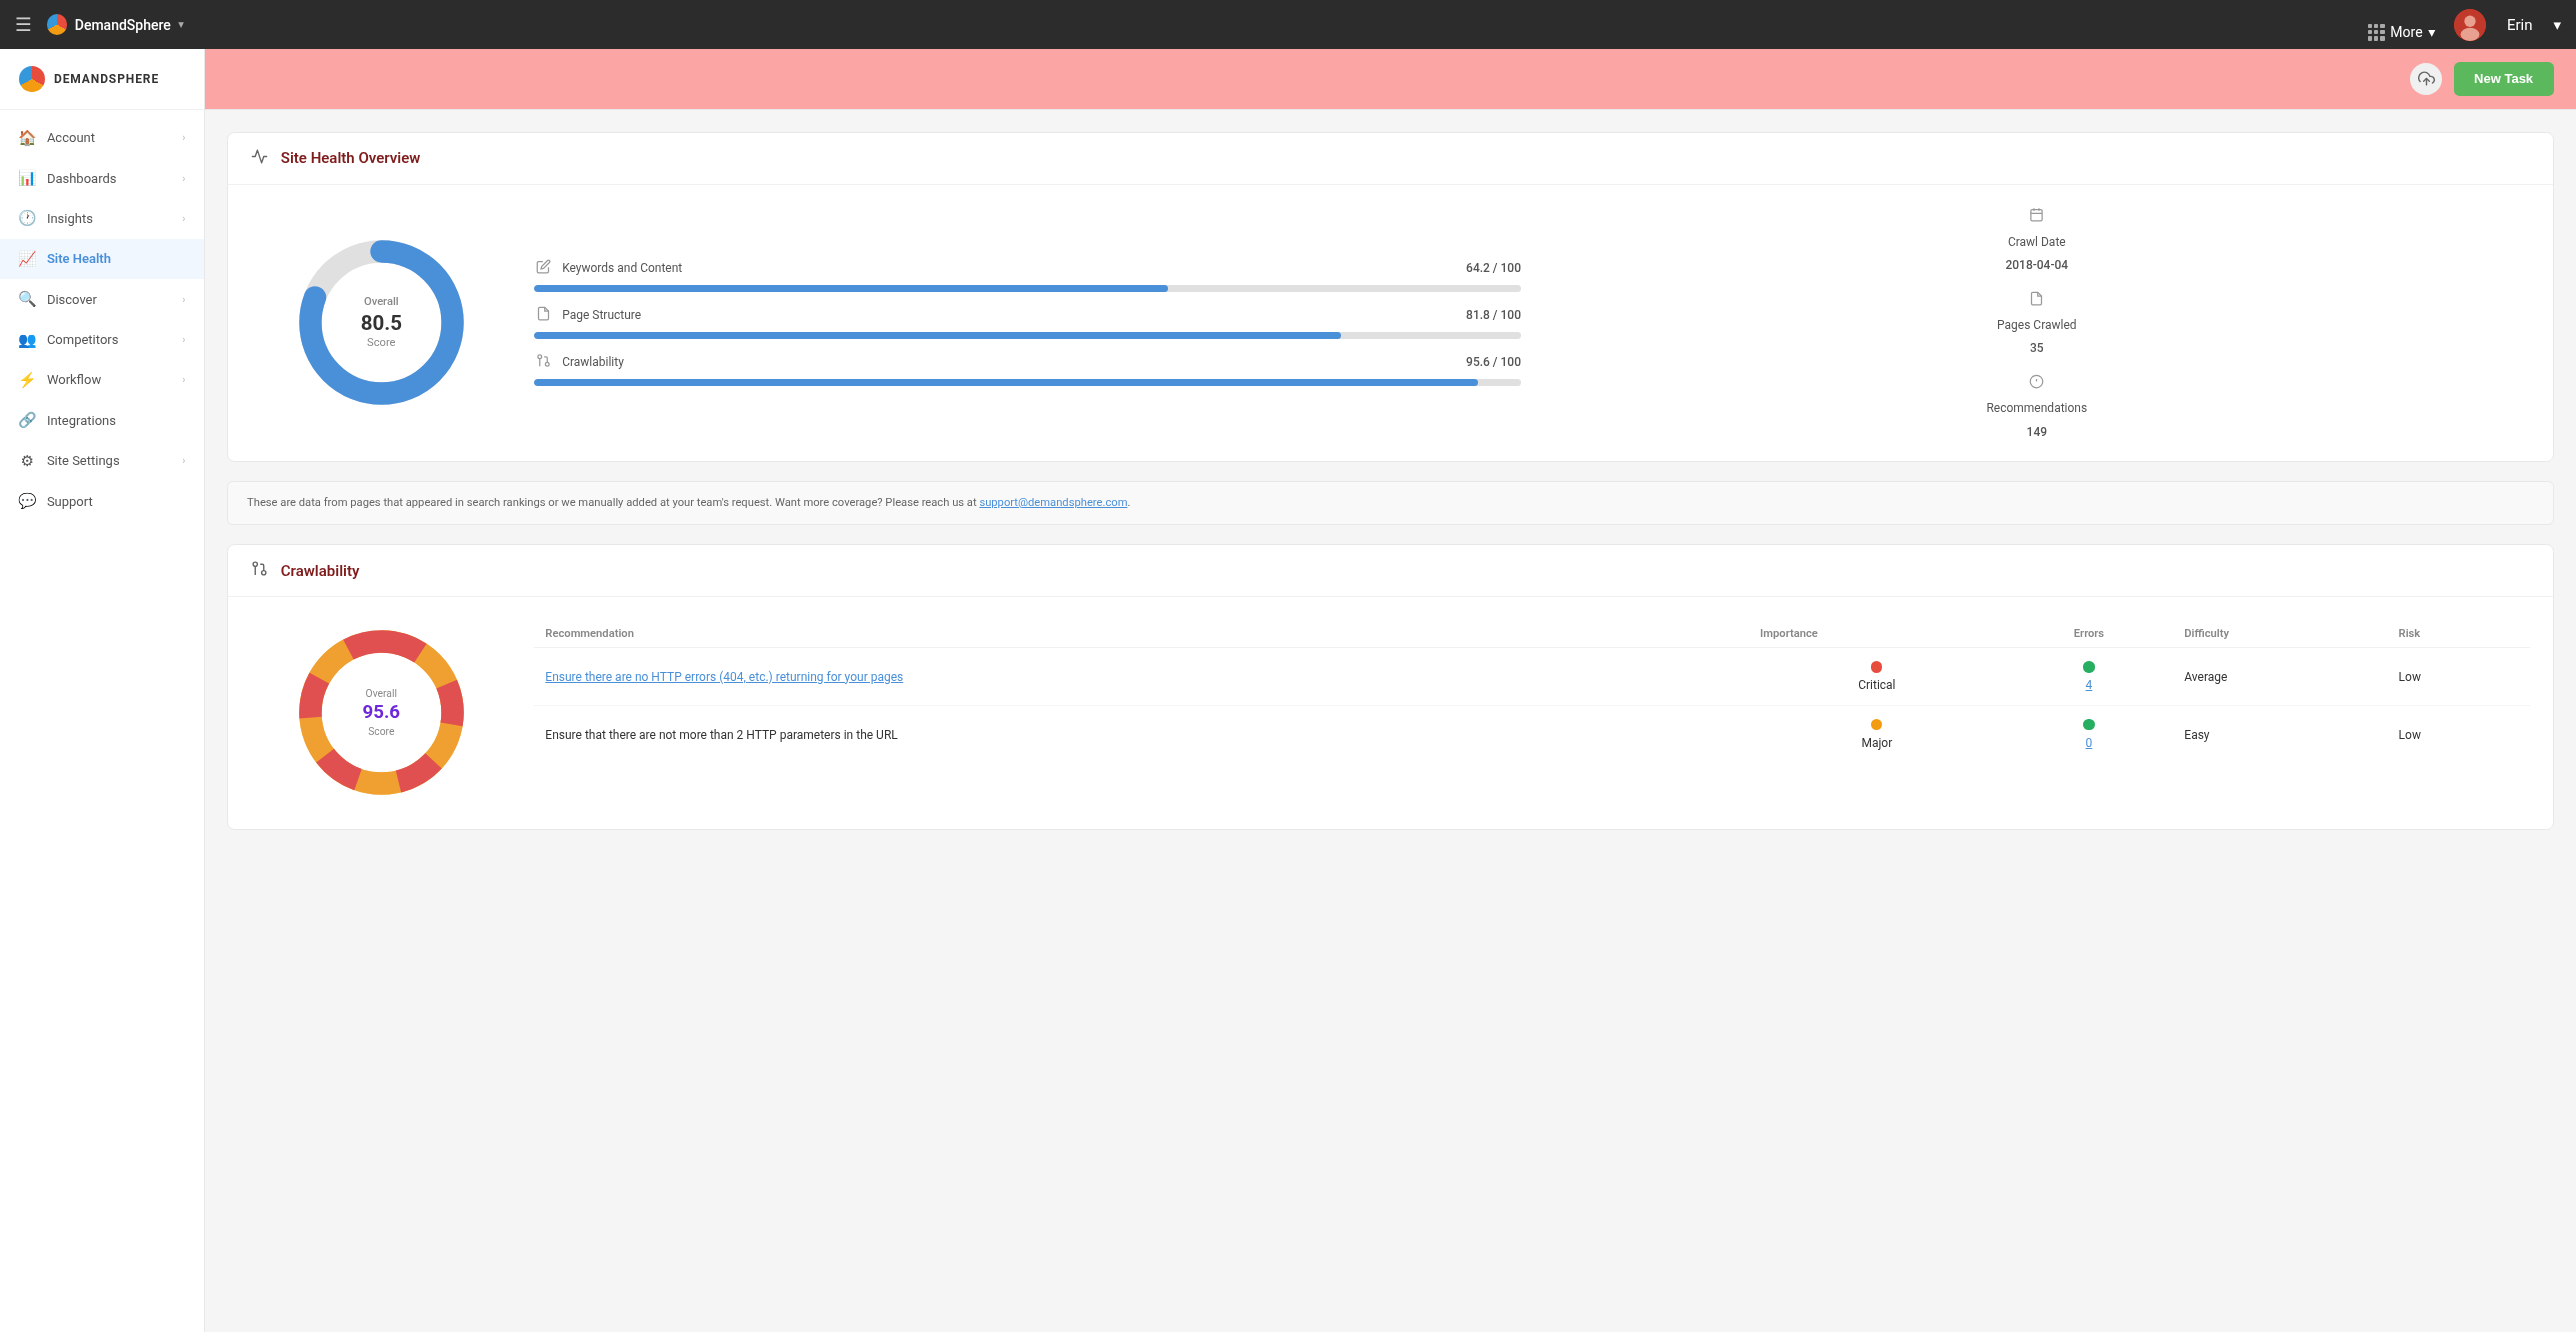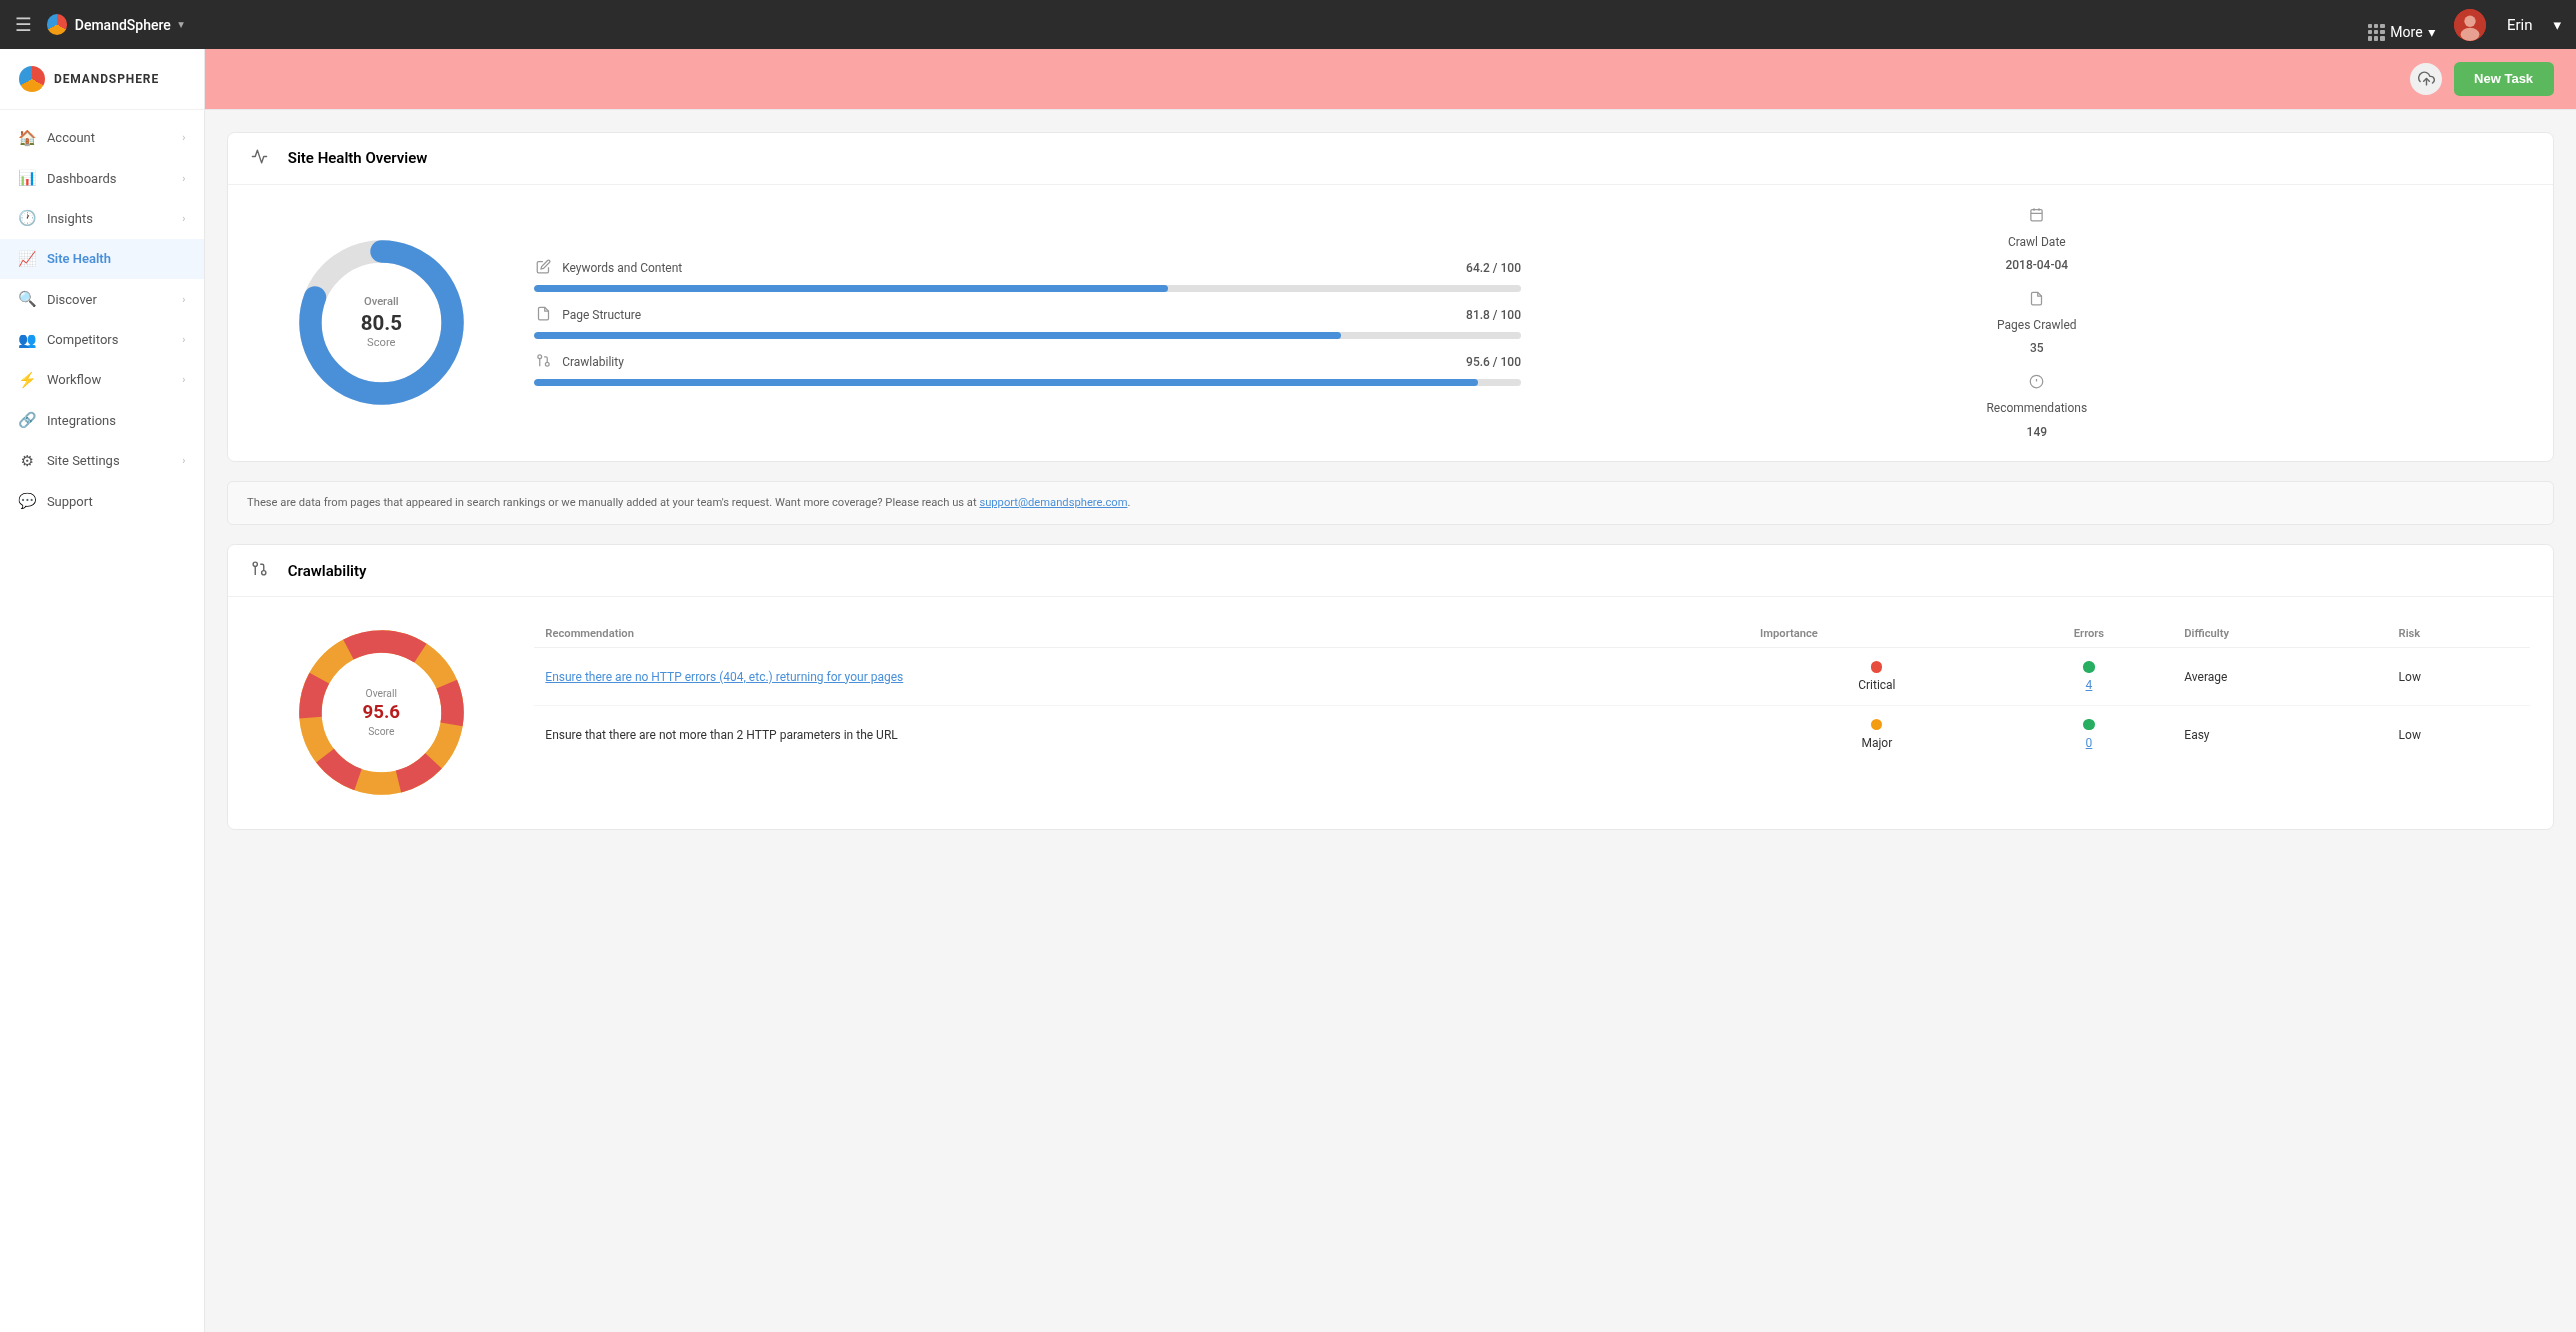--- a/index.html
+++ b/index.html
@@ -86,24 +86,24 @@
       border-radius: 7.5px;
       border: 0.9px solid #e8e8e8;
       margin-bottom: 18.7px;
       overflow: hidden;
     }
     .card-header {
       padding: 15px 22.4px;
       border-bottom: 0.9px solid #f0f0f0;
       display: flex;
       align-items: center;
-      gap: 20px;
+      gap: 13px;
       font-size: 15px;
       font-weight: 600;
-      color: #000000;
+      color: #7f1d1d;
     }
     .card-header .header-icon { color: #666; font-size: 17px; }
     .card-body { padding: 22.4px; }
 
     
     .overview-grid {
       display: grid;
       grid-template-columns: 261px 1fr 1fr;
       gap: 22.4px;
       align-items: center;
@@ -178,21 +178,21 @@
     .errors-val { color: #4a90d9; text-decoration: underline; cursor: pointer; }
 
     
     .small-donut-container { position: relative; width: 187px; height: 187px; display: flex; align-items: center; justify-content: center; }
     .small-donut-container svg { width: 100%; height: 100%; transform: rotate(-90deg); }
     .small-donut-label {
       position: absolute; top: 50%; left: 50%; transform: translate(-50%, -50%);
       text-align: center; line-height: 1.3;
     }
     .small-donut-label .overall { font-size: 10.3px; color: #888; }
-    .small-donut-label .score { font-size: 18.7px; font-weight: 700; color: #b91c1c; }
+    .small-donut-label .score { font-size: 18.7px; font-weight: 700; color: #6d28d9; }
     .small-donut-label .score-word { font-size: 10.3px; color: #888; }
   </style>
 </head>
 <body>
 
 <nav class="top-nav">
   <span class="hamburger">☰</span>
   <div class="brand">
     <div class="brand-icon"></div>
     <span>DemandSphere</span>

